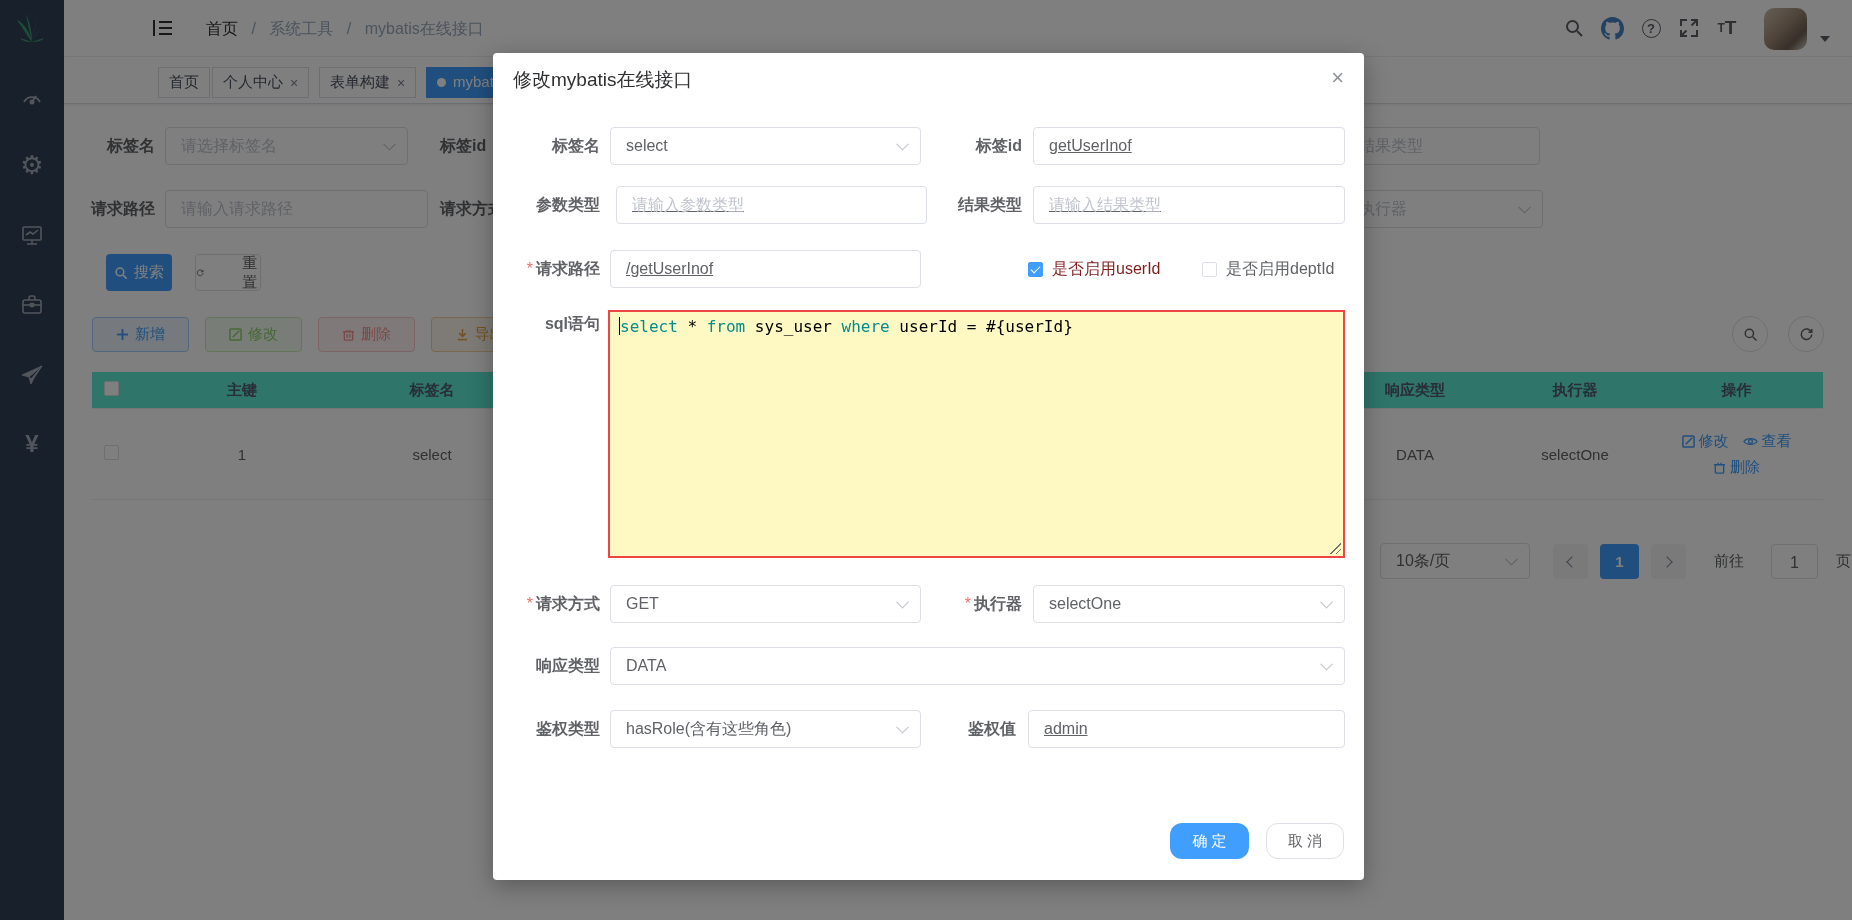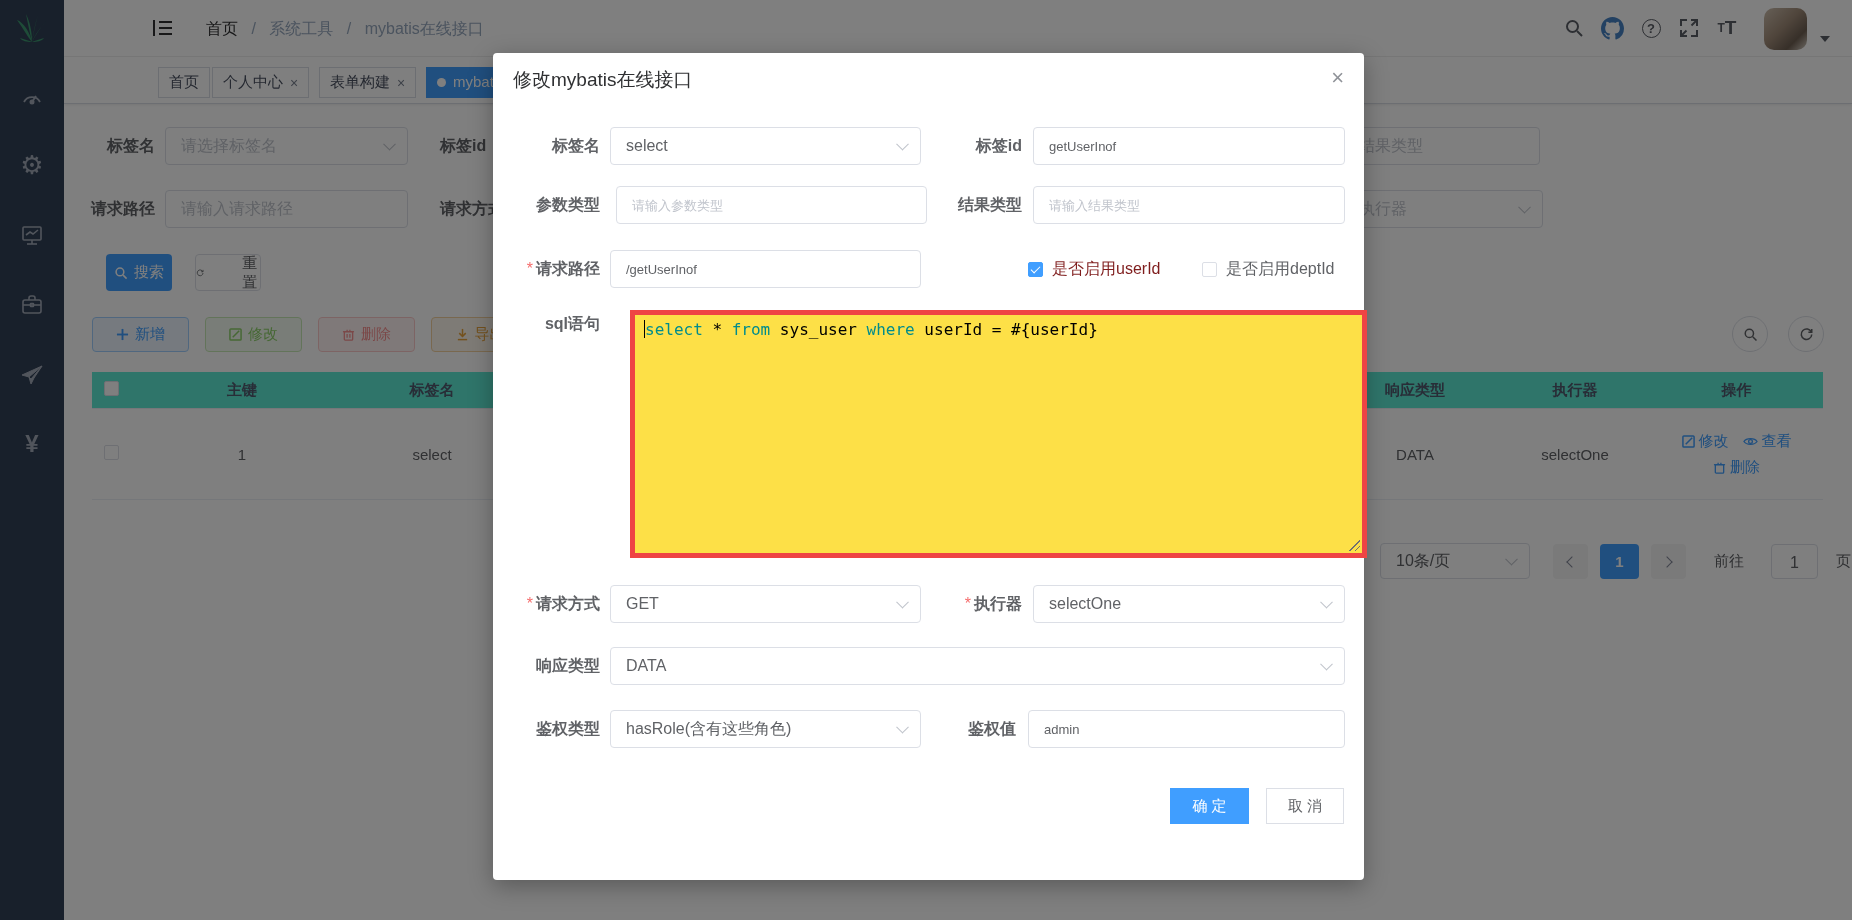--- a/index.html
+++ b/index.html
@@ -108,34 +108,34 @@
   .arrow-r { transform:rotate(-45deg); margin-right:3px; }
 
   
   .m-title { position:absolute; left:20px; top:14px; font-size:19px; color:#303133; }
   .m-close { position:absolute; right:20px; top:12px; font-size:22px; color:#909399; cursor:pointer; }
   .m-label { position:absolute; height:38px; line-height:38px; text-align:right; font-weight:bold;
              font-size:16px; color:#606266; }
   .req { color:#f56c6c; margin-right:3px; font-weight:normal; }
   .m-box { position:absolute; height:38px; border:1px solid #dcdfe6; border-radius:4px; background:#fff;
            font-size:16px; line-height:36px; padding:0 15px; color:#606266; }
-  .m-box input { border:none; outline:none; width:100%; height:100%; font-size:13px;
-                 font-family:inherit; color:#606266; background:transparent; }
+  .m-box input { border:none; outline:none; width:100%; height:100%; font-size:16px;
+                 font-family:inherit; color:#606266; background:transparent;text-decoration:underline; }
   .m-check { position:absolute; display:flex; align-items:center; gap:9px; height:38px; cursor:pointer; }
   .m-check .lbl-on { color:#7f1d1d; font-size:16px; }
   .m-check .lbl-off { color:#606266; font-size:16px; }
   .sql-editor { position:absolute; left:115px; top:257px; width:737px; height:248px;
-                border:5px solid #ef4444; background:#fde047; padding:5px 9px;
-                font-family:"DejaVu Sans Mono","Liberation Mono",monospace; font-size:16px; color:#000;margin-left:22px; }
+                border:2px solid #ef4444; background:#fef9c3; padding:5px 9px;
+                font-family:"DejaVu Sans Mono","Liberation Mono",monospace; font-size:16px; color:#000; }
   .sql-editor .kw { color:#008c8c; }
   .sql-cursor { display:inline-block; width:1px; height:18px; background:#000; vertical-align:-3px; }
   .resize-grip { position:absolute; right:2px; bottom:2px; width:13px; height:13px;
                  background:repeating-linear-gradient(-45deg, transparent 0 3px, #707070 3px 4px);
                  clip-path:polygon(100% 0, 100% 100%, 0 100%); }
-  .m-btn { position:absolute; top:735px; height:36px; border-radius:0; font-size:15px;
+  .m-btn { position:absolute; top:770px; height:36px; border-radius:12px; font-size:15px;
            display:flex; align-items:center; justify-content:center; cursor:pointer; }
   .m-ok { left:677px; width:79px; background:#409eff; color:#fff; }
   .m-cancel { left:773px; width:78px; background:#fff; border:1px solid #dcdfe6; color:#606266; }
 </style>
 </head>
 <body>
 
 <div class="bg">
 
   <div class="sidebar">
@@ -255,21 +255,21 @@
   </div>
 
   <div class="flabel" style="left:85px; top:127px; width:70px;">标签名</div>
   <div class="fbox" style="left:165px; top:127px; width:243px;">
     <span class="ph">请选择标签名</span>
     <span class="chevron"></span>
   </div>
   <div class="flabel" style="left:440px; top:127px; width:65px; text-align:left;">标签id</div>
 
   <div class="flabel" style="left:85px; top:190px; width:70px;">请求路径</div>
-  <div class="fbox" style="left:165px; top:190px; width:243px;">
+  <div class="fbox" style="left:165px; top:190px; width:263px;">
     <input placeholder="请输入请求路径" style="">
   </div>
   <div class="flabel" style="left:440px; top:190px; width:80px; text-align:left;">请求方式</div>
 
   <div class="fbox" style="left:1295px; top:127px; width:245px;">
     <span class="ph">请输入结果类型</span>
   </div>
   <div class="fbox" style="left:1295px; top:190px; width:248px;">
     <span class="ph">请选择执行器</span>
     <span class="chevron"></span>

